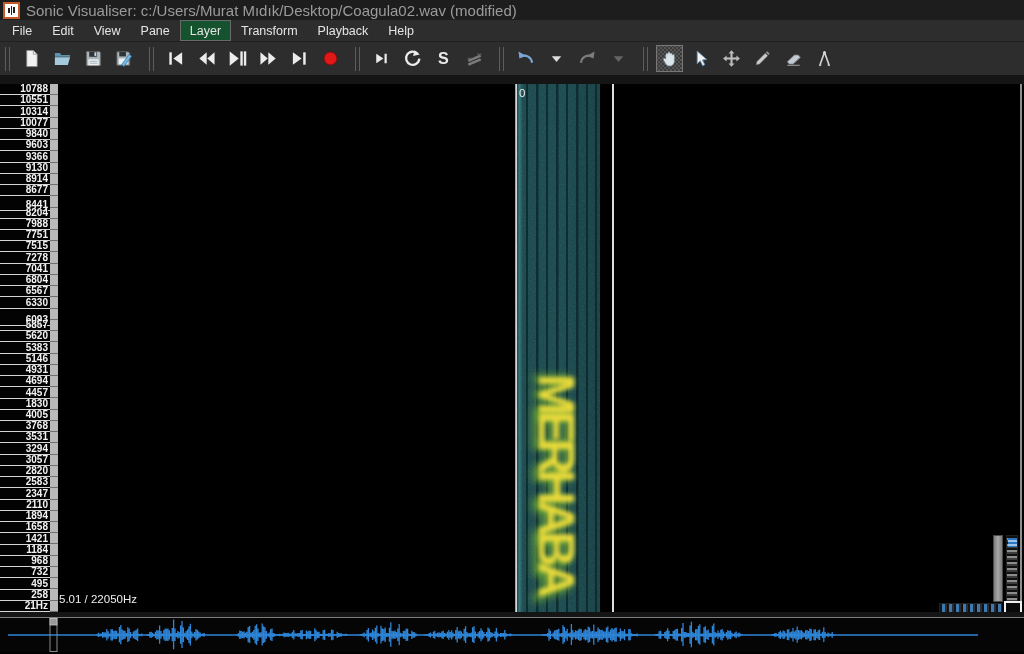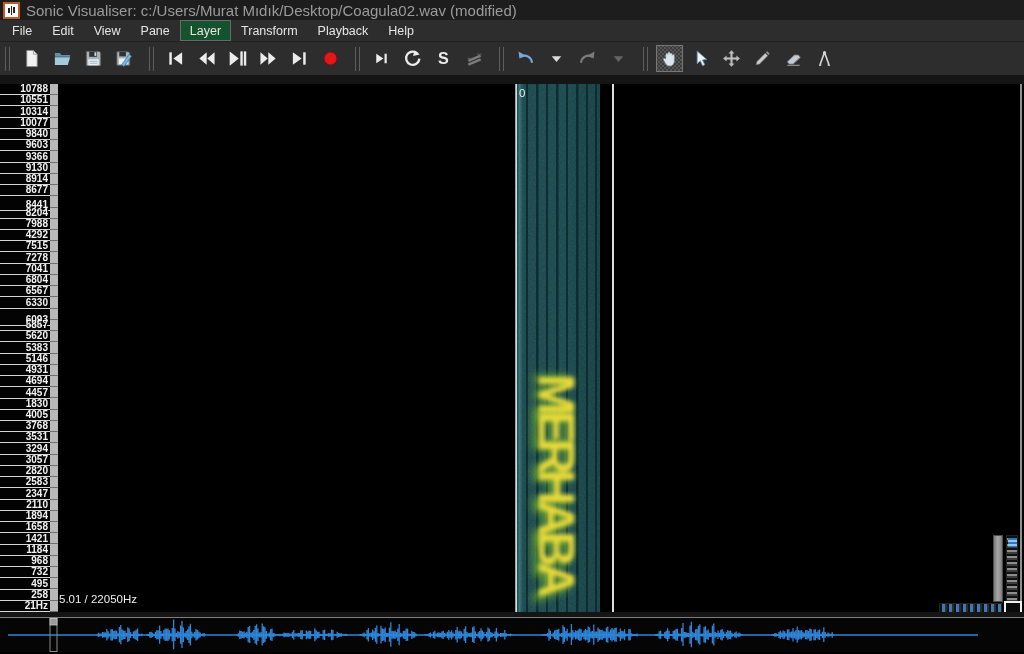--- a/index.html
+++ b/index.html
@@ -289,21 +289,21 @@
         <div class="freq-row" style="top: 33.7021px; height: 11.234px;">10077</div>
         <div class="freq-row" style="top: 44.9362px; height: 11.234px;">9840</div>
         <div class="freq-row" style="top: 56.1702px; height: 11.234px;">9603</div>
         <div class="freq-row" style="top: 67.4043px; height: 11.234px;">9366</div>
         <div class="freq-row" style="top: 78.6383px; height: 11.234px;">9130</div>
         <div class="freq-row" style="top: 89.8723px; height: 11.234px;">8914</div>
         <div class="freq-row" style="top: 101.106px; height: 11.234px;">8677</div>
         <div class="freq-row" style="top: 116px; height: 11.234px; padding-left: 13px;">8441</div>
         <div class="freq-row" style="top: 123.574px; height: 11.234px;">8204</div>
         <div class="freq-row" style="top: 134.809px; height: 11.234px;">7988</div>
-        <div class="freq-row" style="top: 146.043px; height: 11.234px;">4292</div>
+        <div class="freq-row" style="top: 146.043px; height: 11.234px;">7751</div>
         <div class="freq-row" style="top: 157.277px; height: 11.234px;">7515</div>
         <div class="freq-row" style="top: 168.511px; height: 11.234px;">7278</div>
         <div class="freq-row" style="top: 179.745px; height: 11.234px;">7041</div>
         <div class="freq-row" style="top: 190.979px; height: 11.234px;">6804</div>
         <div class="freq-row" style="top: 202.213px; height: 11.234px;">6567</div>
         <div class="freq-row" style="top: 213.447px; height: 11.234px;">6330</div>
         <div class="freq-row" style="top: 231px; height: 11.234px; text-align: center;">6093</div>
         <div class="freq-row" style="top: 235.915px; height: 11.234px;">5857</div>
         <div class="freq-row" style="top: 247.149px; height: 11.234px;">5620</div>
         <div class="freq-row" style="top: 258.383px; height: 11.234px;">5383</div>

